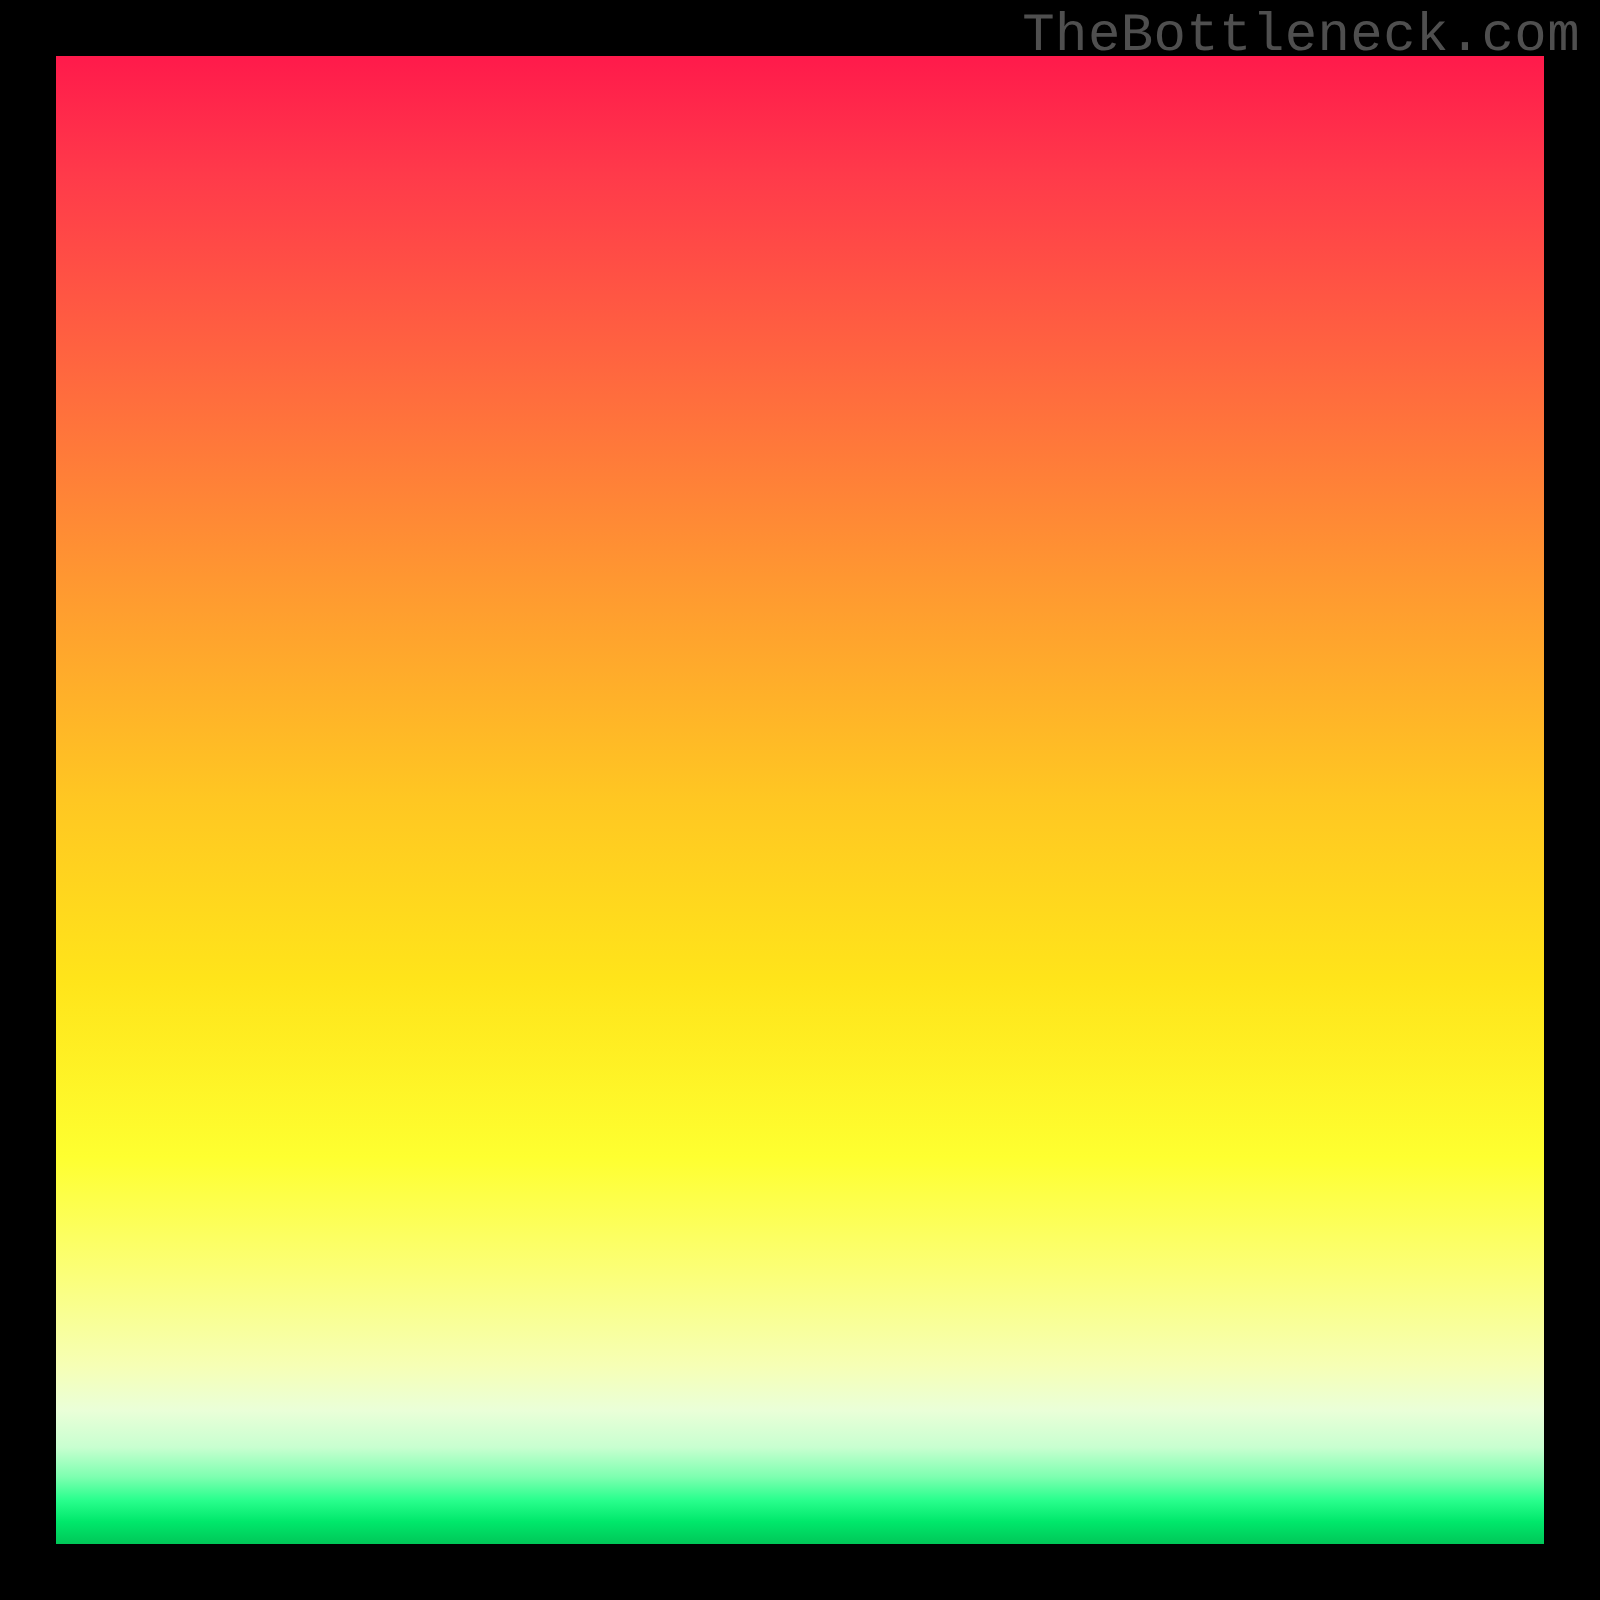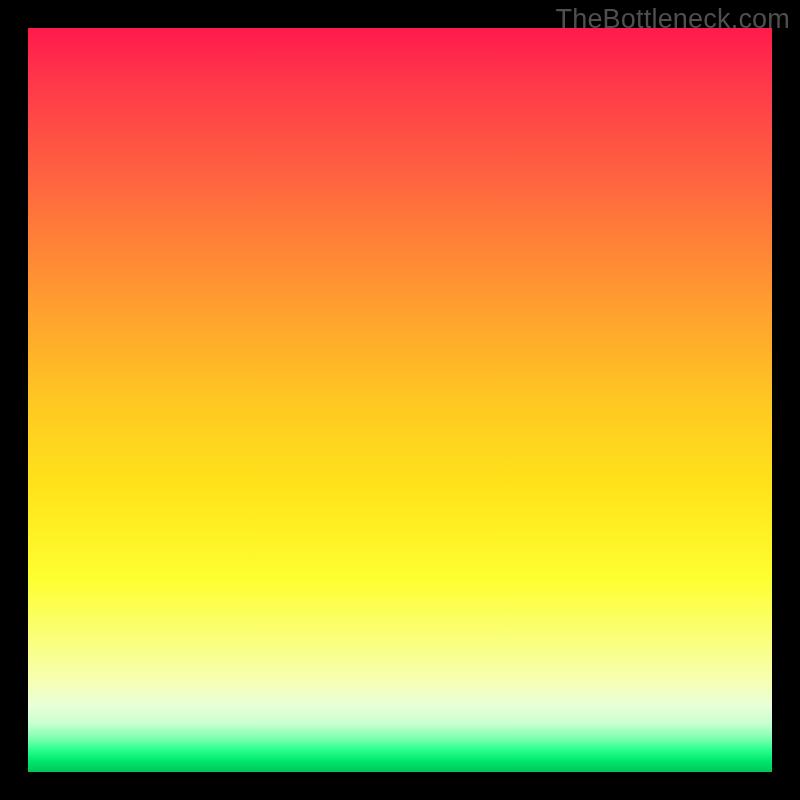--- a/index.html
+++ b/index.html
@@ -9,20 +9,21 @@
     height: 800px;
     overflow: hidden;
     background: #000;
     font-family: Arial, Helvetica, sans-serif;
   }
   .frame {
     position: absolute;
     top: 0; left: 0;
     width: 800px; height: 800px;
     background: #000;
+    font-family: Liberation Mono, monospace;
   }
   .plot {
     position: absolute;
     top: 28px;
     left: 28px;
     width: 744px;
     height: 744px;
     overflow: hidden;
   }
   .gradient {

